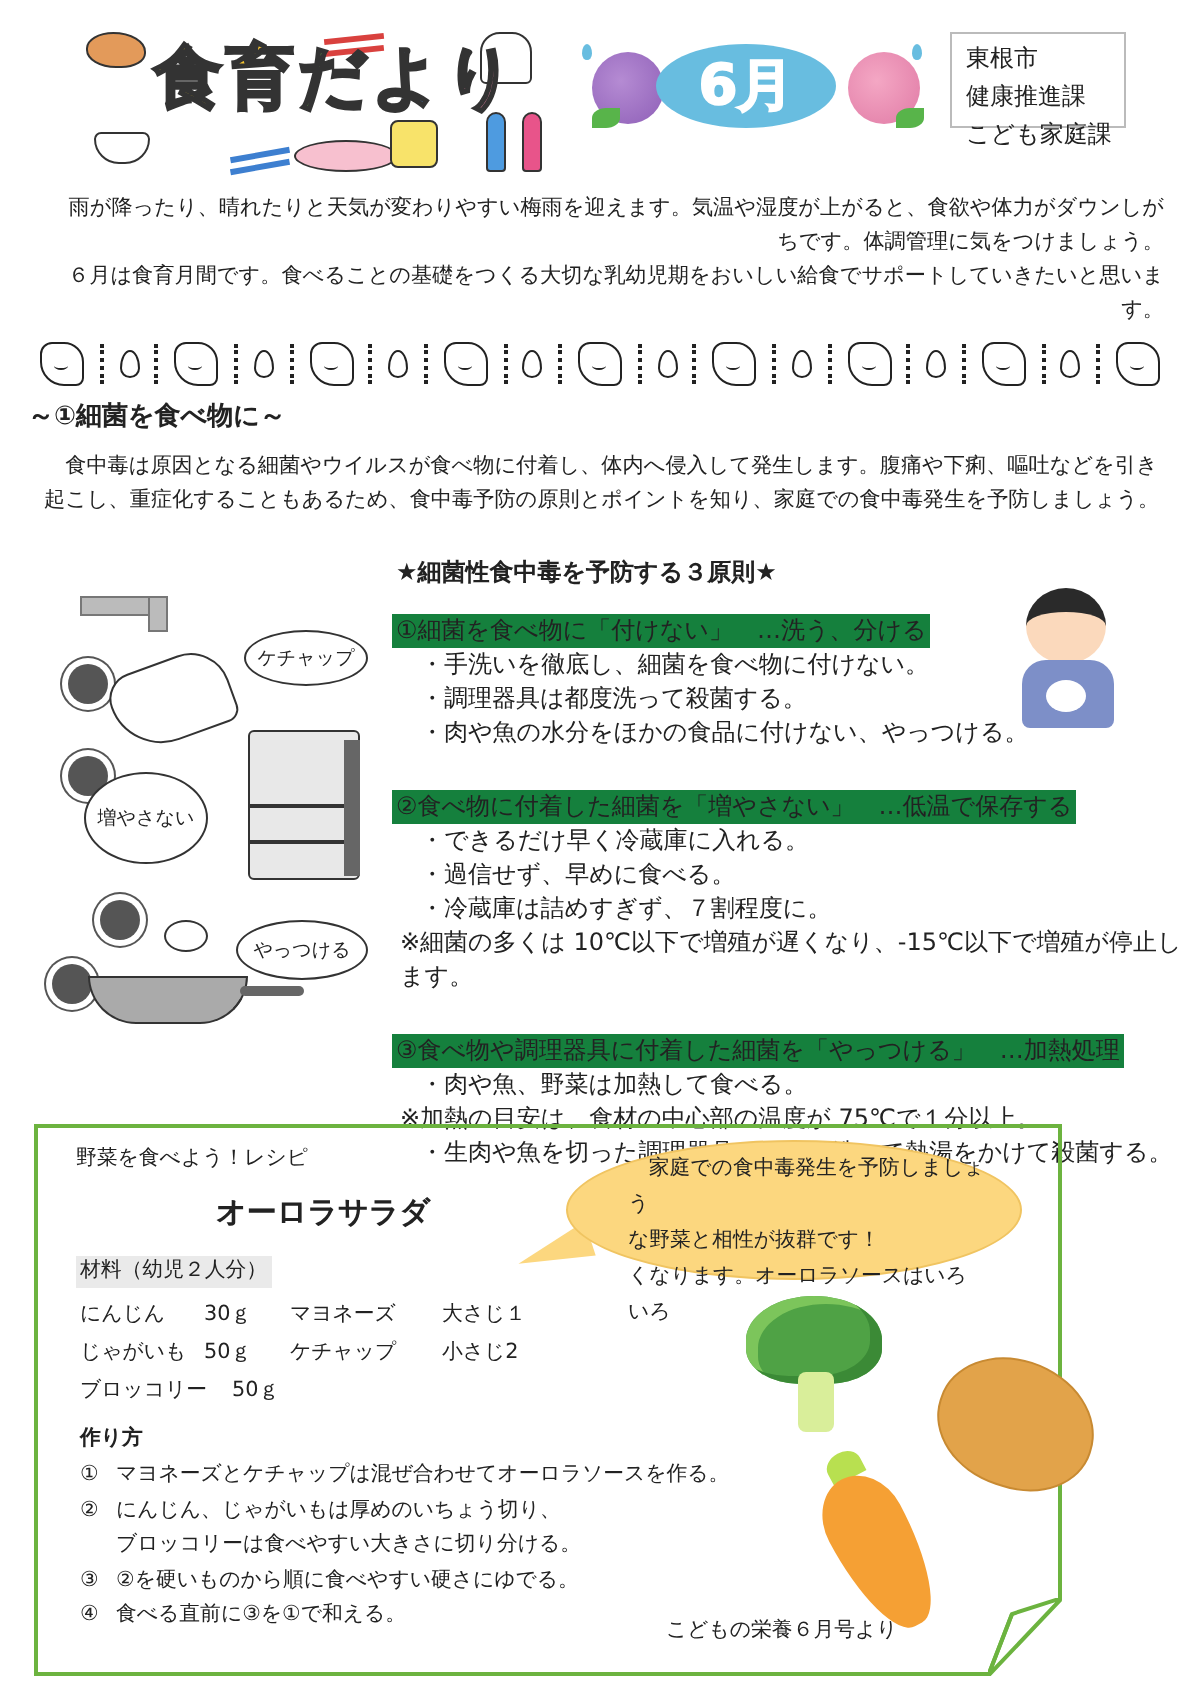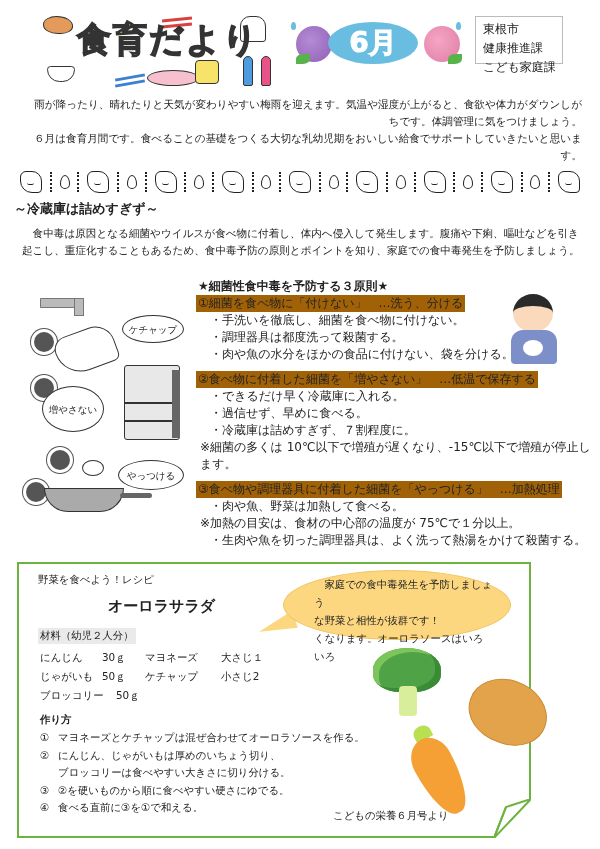--- a/index.html
+++ b/index.html
@@ -64,21 +64,21 @@
   .fridge::before { content: ""; position: absolute; left: 0; top: 36px; width: 100%; height: 1.5px; background: #333; }
   .fridge::after { content: ""; position: absolute; left: 0; top: 54px; width: 100%; height: 1.5px; background: #333; }
   .fridge-side { position: absolute; left: 160px; top: 80px; width: 8px; height: 68px; background: #666; }
   .pan { position: absolute; left: 32px; top: 198px; width: 80px; height: 24px; background: #aaa; border: 1.5px solid #333; border-radius: 0 0 40px 40px; }
   .pan-handle { position: absolute; left: 108px; top: 203px; width: 32px; height: 5px; background: #666; border-radius: 3px; }
   .steam { position: absolute; left: 70px; top: 170px; width: 22px; height: 16px; border: 1.5px solid #333; border-radius: 50%; }
 
   
   .principles { position: absolute; left: 196px; top: 278px; width: 400px; font-size: 12px; line-height: 17px; }
   .principles-title { font-weight: bold; margin-left: 2px; }
-  .principle-head { display: inline-block; background: #a16207; padding: 0 2px; margin-top: 0; }
+  .principle-head { display: inline-block; background: #15803d; padding: 0 2px; margin-top: 12px; }
   .principle-block { margin-bottom: 8px; }
   .principle-item { padding-left: 14px; }
   .principle-note { padding-left: 4px; }
 
   .boy { position: absolute; left: 505px; top: 290px; width: 60px; height: 72px; }
   .boy-head { position: absolute; left: 8px; top: 4px; width: 40px; height: 38px; background: #fbd9bc; border-radius: 50%; border-top: 12px solid #2a2a2a; }
   .boy-body { position: absolute; left: 6px; top: 40px; width: 46px; height: 34px; background: #7d8fc8; border-radius: 12px 12px 4px 4px; }
   .boy-stain { position: absolute; left: 18px; top: 50px; width: 20px; height: 16px; background: #fff; border-radius: 50%; }
 
   
@@ -194,21 +194,21 @@
     <div class="bs-dots"></div>
   <div class="bs-drop"></div>
     <div class="bs-dots"></div>
   <div class="bs-item"></div>
     <div class="bs-dots"></div>
   <div class="bs-drop"></div>
     <div class="bs-dots"></div>
   <div class="bs-item"></div>
 </div>
 
-<div class="section-title">～冷蔵庫は詰めすぎず～</div>
+<div class="section-title">～①細菌を食べ物に～</div>
 <div class="food-poison-text">
   <p>食中毒は原因となる細菌やウイルスが食べ物に付着し、体内へ侵入して発生します。腹痛や下痢、嘔吐などを引き起こし、重症化することもあるため、食中毒予防の原則とポイントを知り、家庭での食中毒発生を予防しましょう。</p>
 </div>
 
 <div class="illus">
   <div class="faucet"></div>
   <div class="faucet-tip"></div>
   <div class="germ" style="left:22px;top:42px;"></div>
   <div class="germ" style="left:22px;top:88px;"></div>
   <div class="hands"></div>
@@ -230,21 +230,21 @@
   <div class="pan-handle"></div>
 </div>
 
 <div class="principles">
   <div class="principles-title">★細菌性食中毒を予防する３原則★</div>
 
   <div class="principle-block">
     <span class="principle-head">①細菌を食べ物に「付けない」　…洗う、分ける</span>
     <div class="principle-item">・手洗いを徹底し、細菌を食べ物に付けない。</div>
     <div class="principle-item">・調理器具は都度洗って殺菌する。</div>
-    <div class="principle-item">・肉や魚の水分をほかの食品に付けない、袋を分ける。</div>
+    <div class="principle-item">・肉や魚の水分をほかの食品に付けない、やっつける。</div>
   </div>
 
   <div class="principle-block">
     <span class="principle-head">②食べ物に付着した細菌を「増やさない」　…低温で保存する</span>
     <div class="principle-item">・できるだけ早く冷蔵庫に入れる。</div>
     <div class="principle-item">・過信せず、早めに食べる。</div>
     <div class="principle-item">・冷蔵庫は詰めすぎず、７割程度に。</div>
     <div class="principle-note">※細菌の多くは 10℃以下で増殖が遅くなり、-15℃以下で増殖が停止します。</div>
   </div>
 

